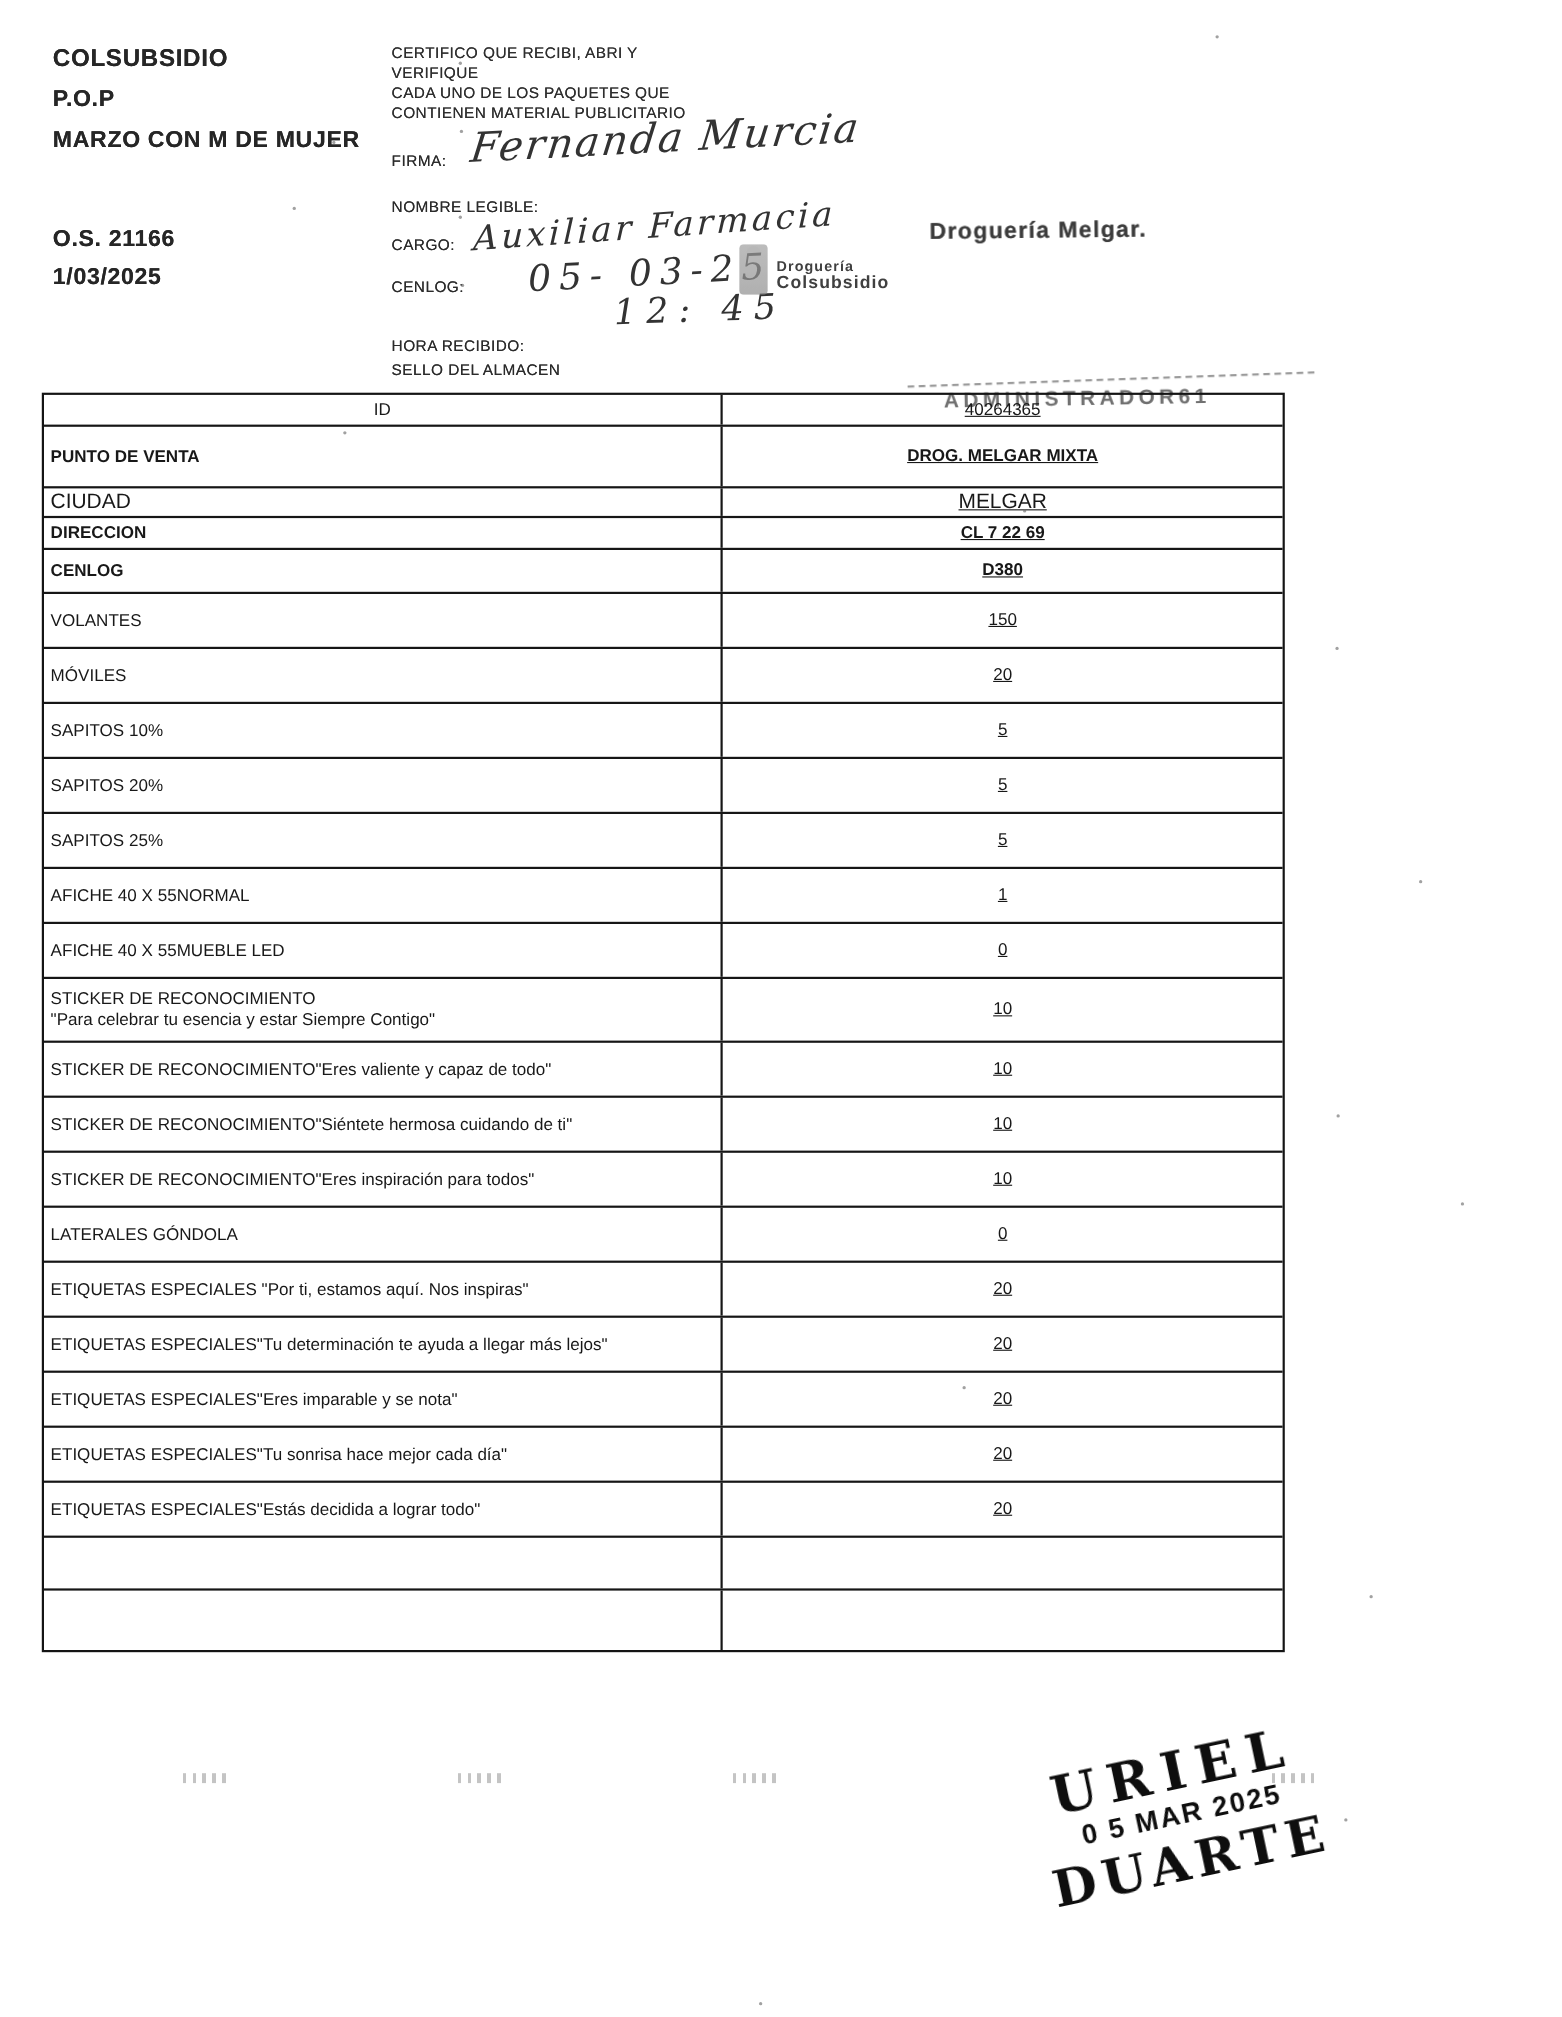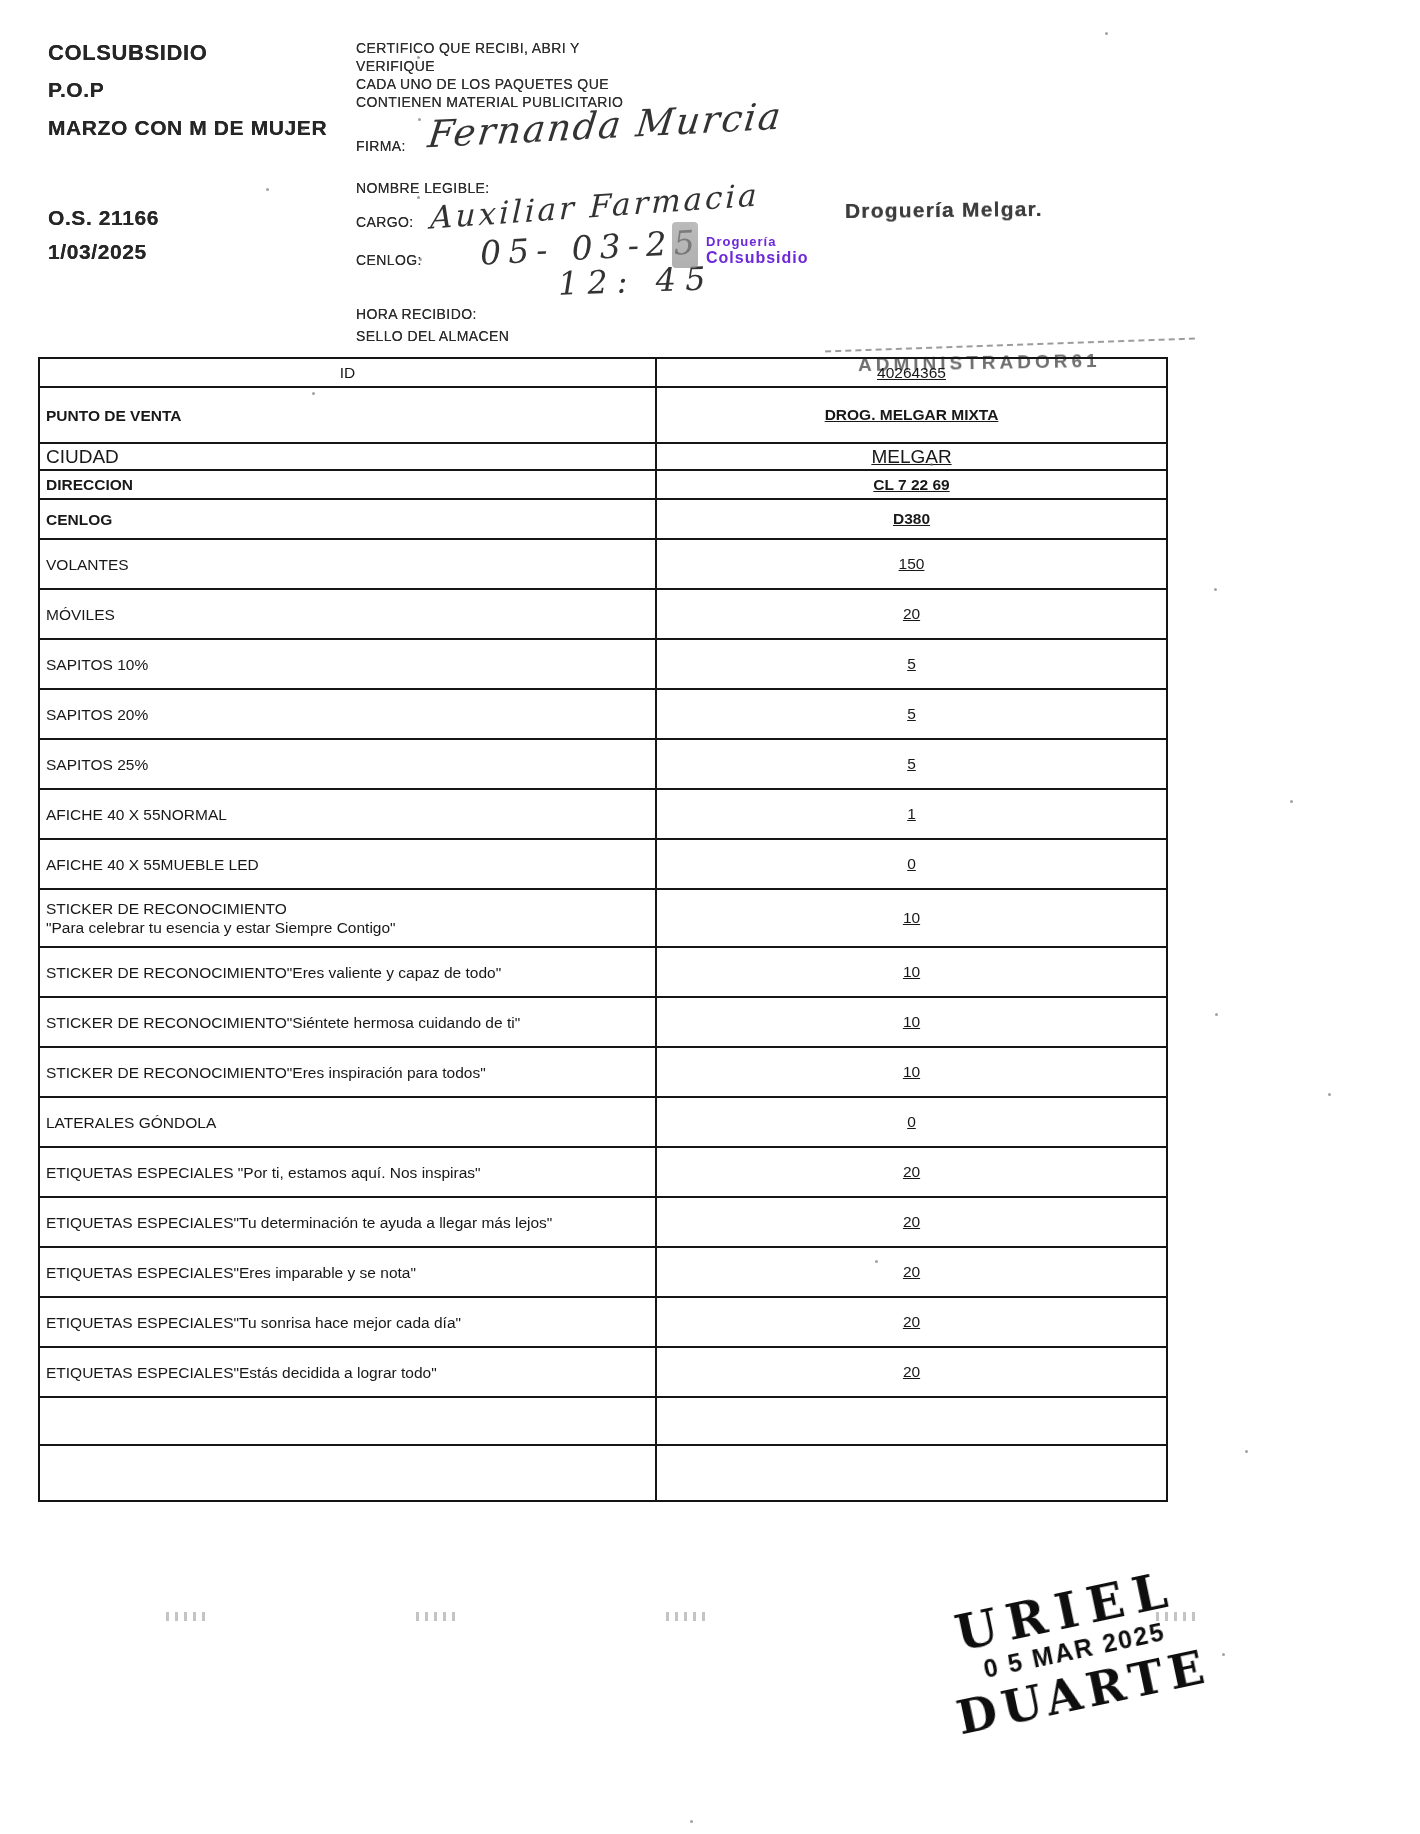--- a/index.html
+++ b/index.html
@@ -23,21 +23,21 @@
   }
   .hand-sig{font-size:37px;transform:rotate(-3deg) skewX(-10deg);letter-spacing:2px;}
   .hand-cargo{font-size:31px;transform:rotate(-4deg) skewX(-6deg);letter-spacing:3px;}
   .hand-fecha{font-size:33px;transform:rotate(-3deg);letter-spacing:7px;}
   .hand-hora{font-size:32px;transform:rotate(-2deg);letter-spacing:9px;}
   
   .stamp-melgar{
     font-size:21px;font-weight:bold;color:#3c3c3c;letter-spacing:1.2px;
     filter:blur(.4px);transform:rotate(-.6deg);text-shadow:0 0 .6px #555;
   }
-  .stamp-colsub{color:#6d28d9;filter:blur(.5px);font-weight:bold;}
+  .stamp-colsub{color:#404040;filter:blur(.5px);font-weight:bold;}
   .stamp-colsub .l1{font-size:13px;letter-spacing:1px;}
   .stamp-colsub .l2{font-size:16px;letter-spacing:1px;}
   .colsub-glyph{width:26px;height:46px;background:
     radial-gradient(circle at 50% 18%, #9a9a9a 0 6px, transparent 7px),
     linear-gradient(#a0a0a0,#8f8f8f);opacity:.7;border-radius:4px;filter:blur(.6px);}
   .admin-dash{width:370px;height:0;border-top:2.5px dashed #9b9b9b;transform:rotate(-2deg);filter:blur(.3px);}
   .stamp-admin{
     font-size:19px;font-weight:bold;color:#707070;letter-spacing:4px;
     transform:rotate(-1deg);filter:blur(.5px);
   }

